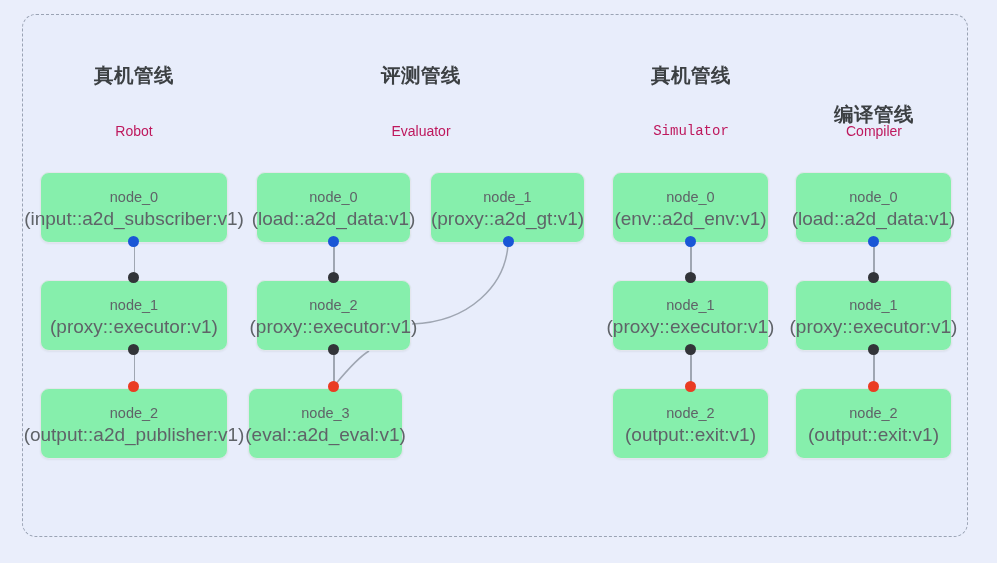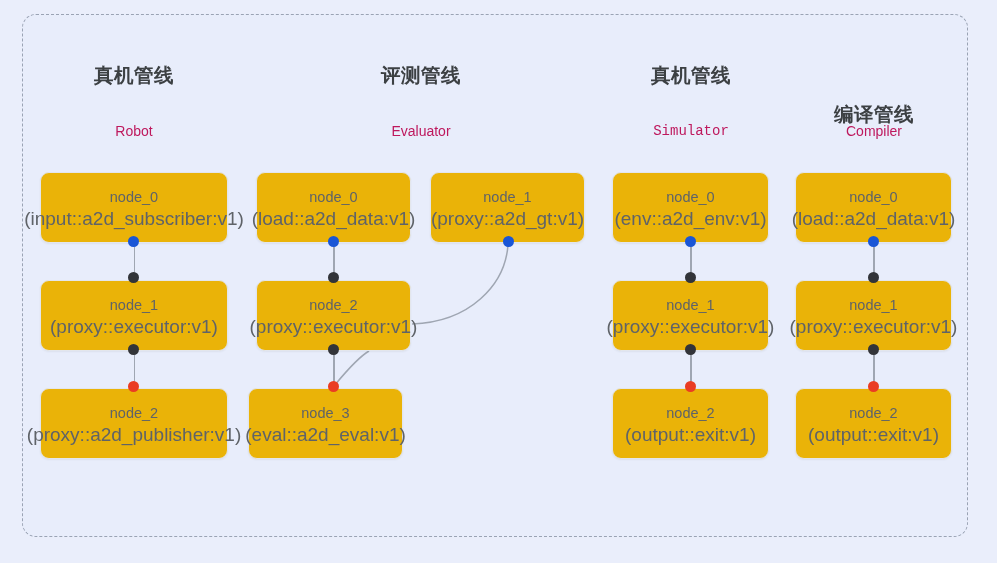--- a/index.html
+++ b/index.html
@@ -39,21 +39,21 @@
     top: 123px;
     font-size: 14px;
     font-weight: 400;
     color: #be185d;
     text-align: center;
     white-space: nowrap;
   }
   
   .node-box {
     position: absolute;
-    background: #eab308;
+    background: #86efac;
     border: 1px solid #e3e6ec;
     border-radius: 9px;
     box-shadow: 0 1px 2px rgba(60,64,67,0.07);
     display: flex;
     flex-direction: column;
     align-items: center;
     justify-content: center;
     color: #5f6368;
     z-index: 3;
   }
@@ -132,21 +132,21 @@
   <div class="dot dot-black" style="left:128px; top:272px;"></div>
   <div class="node-box" style="left:40px; top:280px; width:188px; height:71px;">
     <div class="node-title">node_1</div>
     <div class="node-sub">(proxy::executor:v1)</div>
   </div>
   <div class="dot dot-black" style="left:128px; top:344px;"></div>
 
   <div class="dot dot-red" style="left:128px; top:381px;"></div>
   <div class="node-box" style="left:40px; top:388px; width:188px; height:71px;">
     <div class="node-title">node_2</div>
-    <div class="node-sub">(proxy::a2d_publisher:v1)</div>
+    <div class="node-sub">(output::a2d_publisher:v1)</div>
   </div>
 
   <div class="link-line" style="left:333px; top:240px; height:42px;"></div>
   <div class="link-line" style="left:333px; top:348px; height:42px;"></div>
 
   <div class="node-box" style="left:256px; top:172px; width:155px; height:71px;">
     <div class="node-title">node_0</div>
     <div class="node-sub">(load::a2d_data:v1)</div>
   </div>
   <div class="dot dot-blue" style="left:328px; top:236px;"></div>

